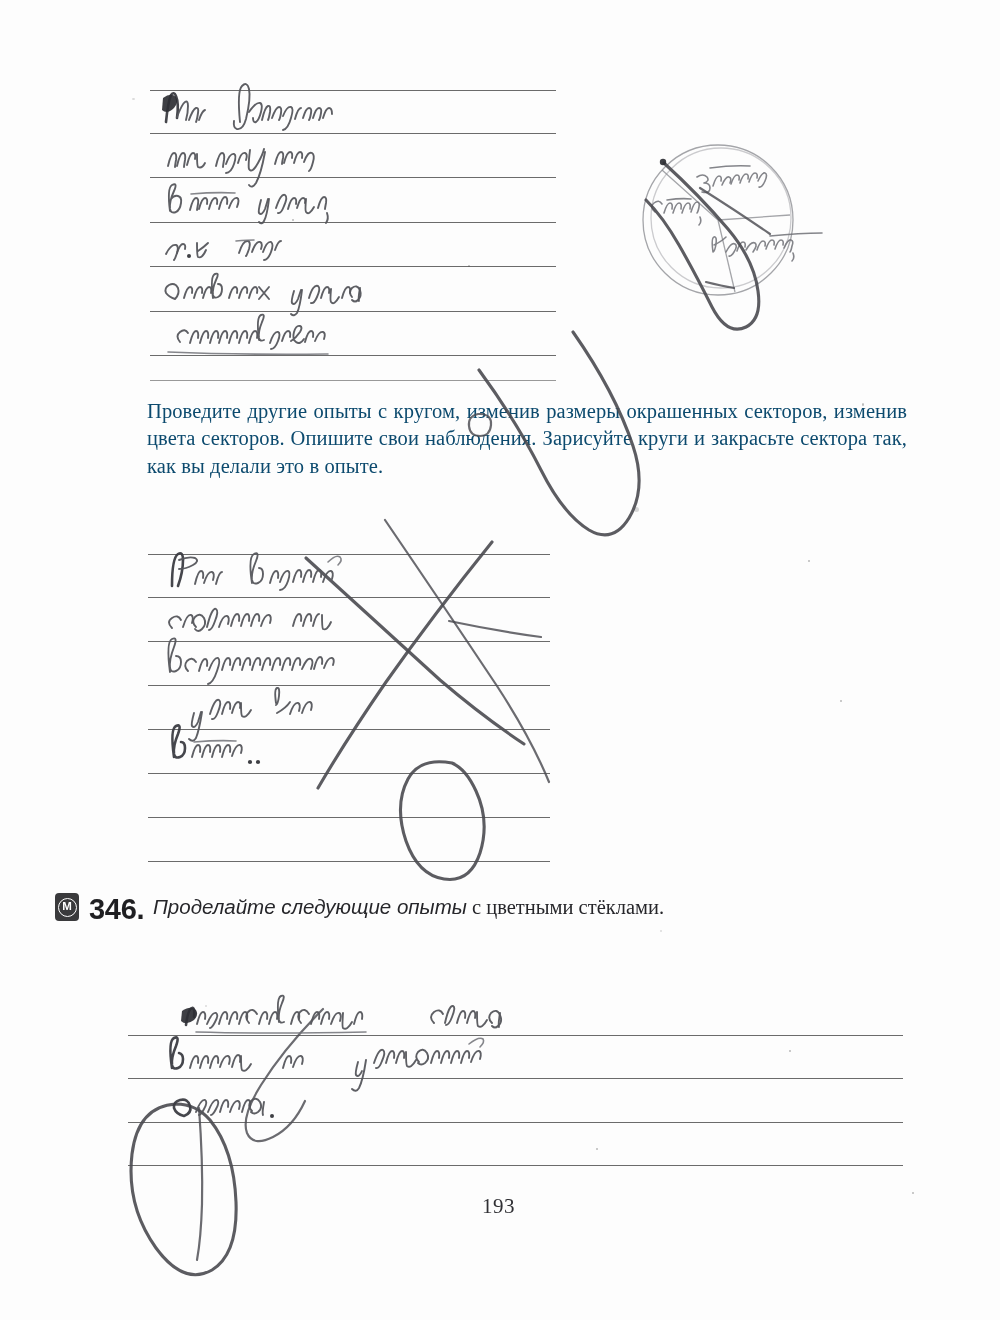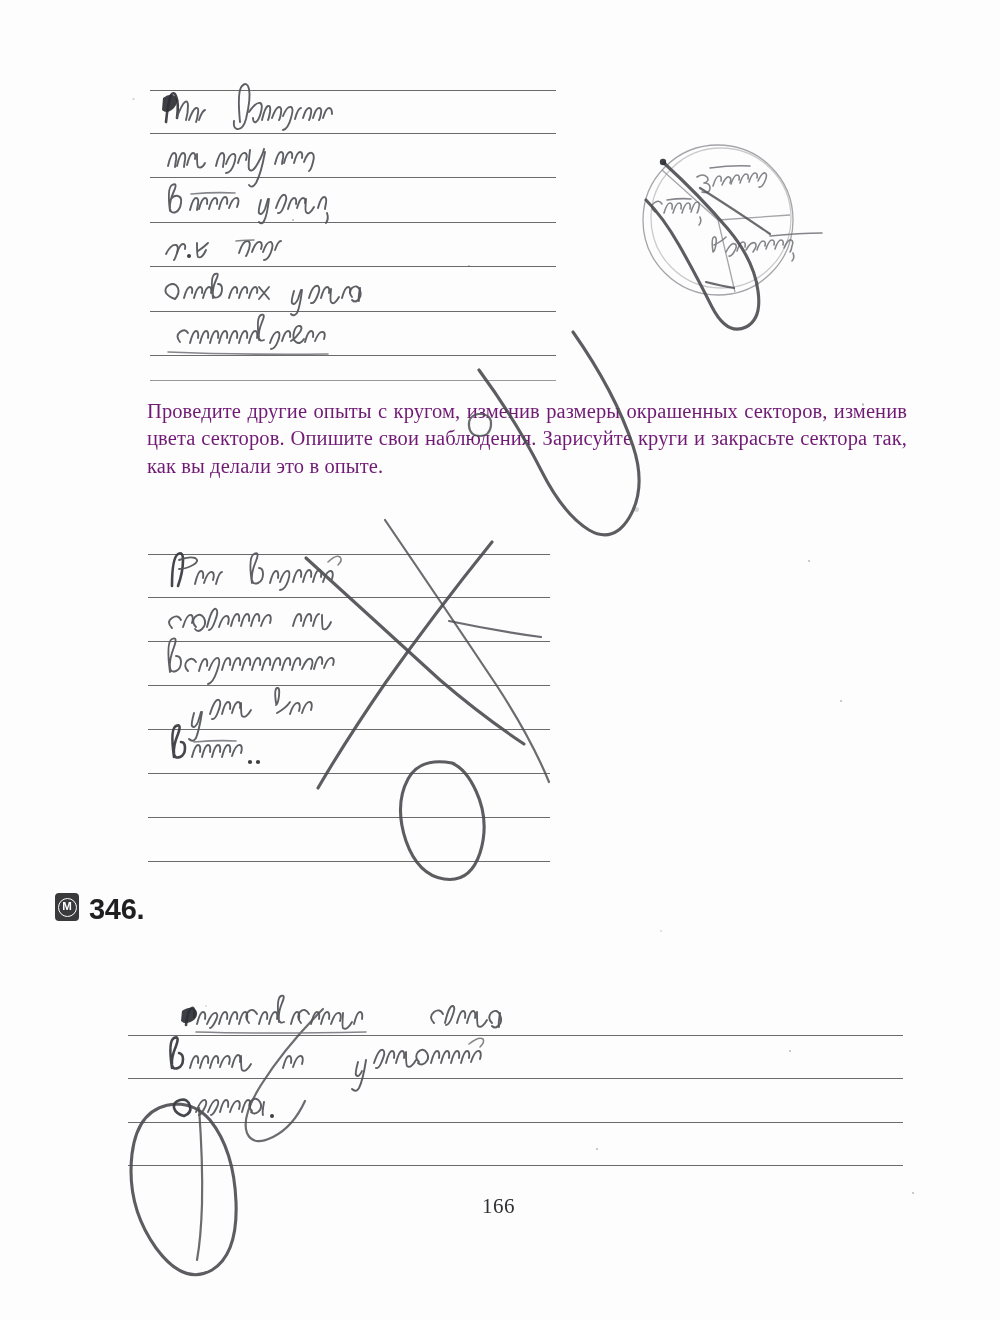--- a/index.html
+++ b/index.html
@@ -31,21 +31,21 @@
     position: absolute;
     height: 1px;
     background: #4a4a4a;
     opacity: .82;
   }
   .rule.soft { background: #6d6d6d; opacity: .7; height: 1px; }
 
   
   .printed {
     position: absolute;
-    color: #701a75;
+    color: #0c4a6e;
     font-size: 20.5px;
     line-height: 27.4px;
     letter-spacing: .1px;
     text-align: left;
   }
   .printed.justify { text-align: justify; text-align-last: left; }
 
   
   .task-badge {
     position: absolute;
@@ -183,23 +183,26 @@
   </div>
 
   <div class="printed justify" style="left:147px;top:398px;width:760px;">Проведите другие опыты с кругом, изменив размеры окрашенных секторов, изменив цвета секторов. Опишите свои наблюдения. Зарисуйте круги и закрасьте сектора так, как вы делали это в опыте.</div>
 
   <div class="task-badge" style="left:55px;top:893px;">
     <span class="ring">М</span>
   </div>
 
   <div class="task-num" style="left:89px;top:893px;">346.</div>
 
-
-
-  <div class="page-num" style="left:482px;top:1194px;">166</div>
+  <div class="task-italic" style="left:153px;top:895px;width:760px;">
+    <span>Проделайте следующие опыты</span><span class="plain"> с цветными стёклами.</span>
+  </div>
+
+
+  <div class="page-num" style="left:482px;top:1194px;">193</div>
 
   <svg class="hand-layer" viewBox="0 0 1000 1320">
 
     <g>
 
       <path class="hw dark" d="M166 122 q2 -20 5 -27 q3 -4 5 1 q3 7 1 22"></path>
       <path class="blot" d="M163 98 q8 -6 13 -1 q3 5 -2 11 q-7 7 -12 2 z"></path>
       <path class="hw" d="M177 117 q5 -13 8 -15 q3 -2 3 4 q0 7 -2 14"></path>
       <path class="hw" d="M189 120 q4 -11 7 -12 q3 -1 2 5 q-1 7 -2 9"></path>
       <path class="hw" d="M199 120 q3 -9 6 -10"></path>

